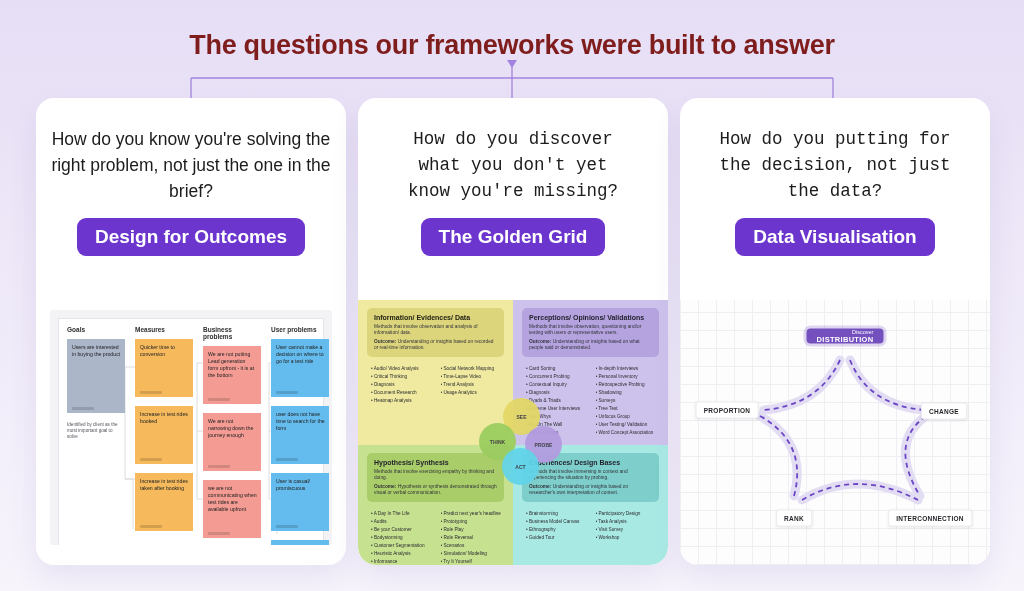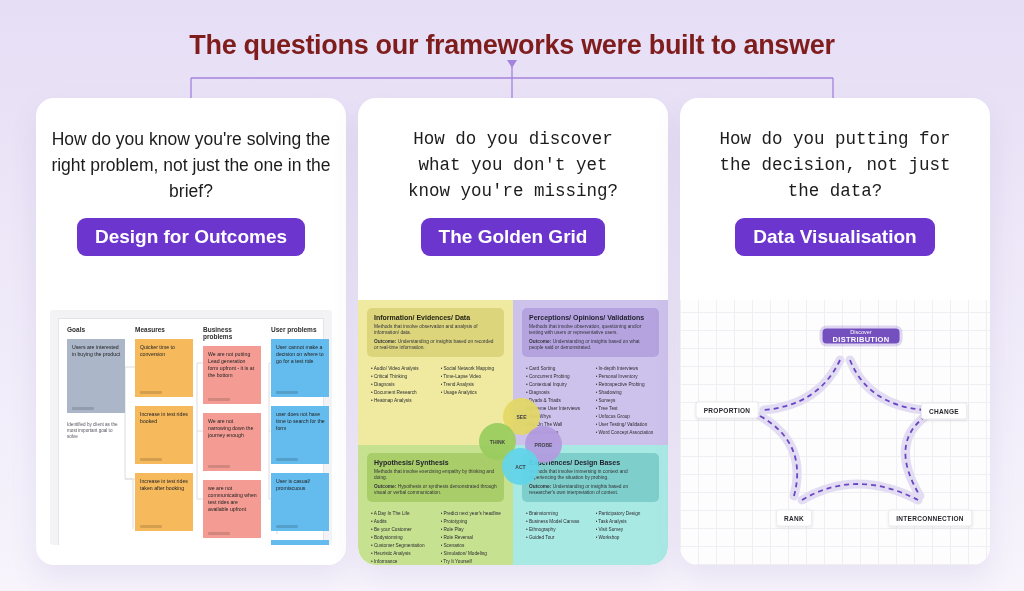--- a/index.html
+++ b/index.html
@@ -86,23 +86,23 @@
   
   .viz {
     position:absolute; left:0; right:0; top:202px; height:265px;
     background-color:#FDFDFE; border-radius:0 0 18px 18px; overflow:hidden;
     background-image:
       repeating-linear-gradient(0deg,#EFEEF3 0 1px,transparent 1px 18px),
       repeating-linear-gradient(90deg,#EFEEF3 0 1px,transparent 1px 18px);
   }
   .viz svg { position:absolute; left:0; top:0; }
   .viz-center {
-    position:absolute; left:181px; top:36px; transform:translate(-50%,-50%);
+    position:absolute; left:165px; top:36px; transform:translate(-50%,-50%);
     background:#744FBE; color:#fff; border-radius:4px; padding:0 10px;
-    text-align:center; box-shadow:0 0 0 3px rgba(116,79,190,0.22);
+    text-align:right; box-shadow:0 0 0 3px rgba(116,79,190,0.22);
   }
   .viz-center .small { font-size:5.5px; }
   .viz-center .big { font-size:7.5px; font-weight:700; letter-spacing:0.3px; }
   .chip {
     position:absolute; transform:translate(-50%,-50%); background:#fff;
     border:1px solid #ECECF0; box-shadow:0 1px 3px rgba(0,0,0,0.07);
     border-radius:3px; padding:4px 7px; font-size:6.5px; font-weight:700;
     letter-spacing:0.3px; color:#26262b; white-space:nowrap;
   }
   .chip-proportion { left:47px;  top:110px; }

